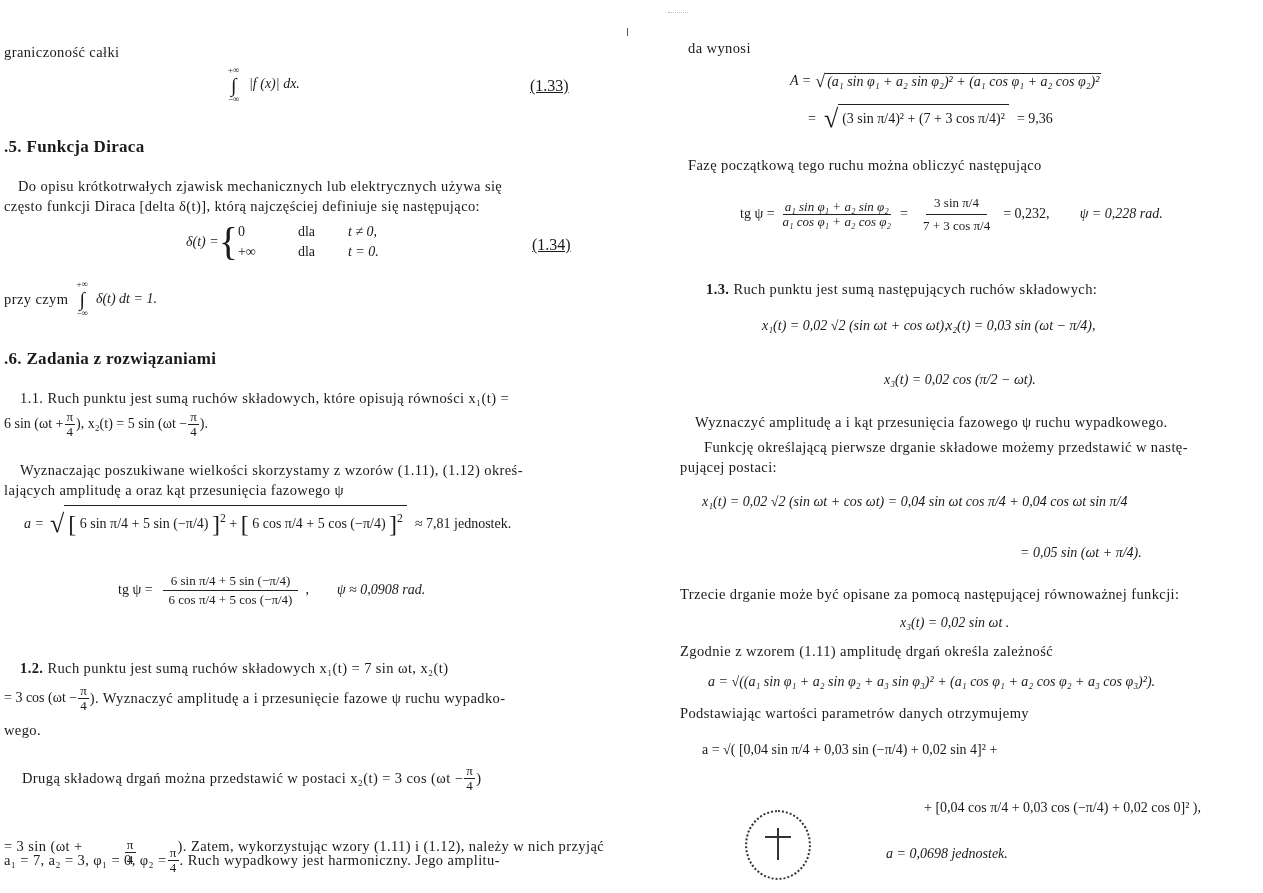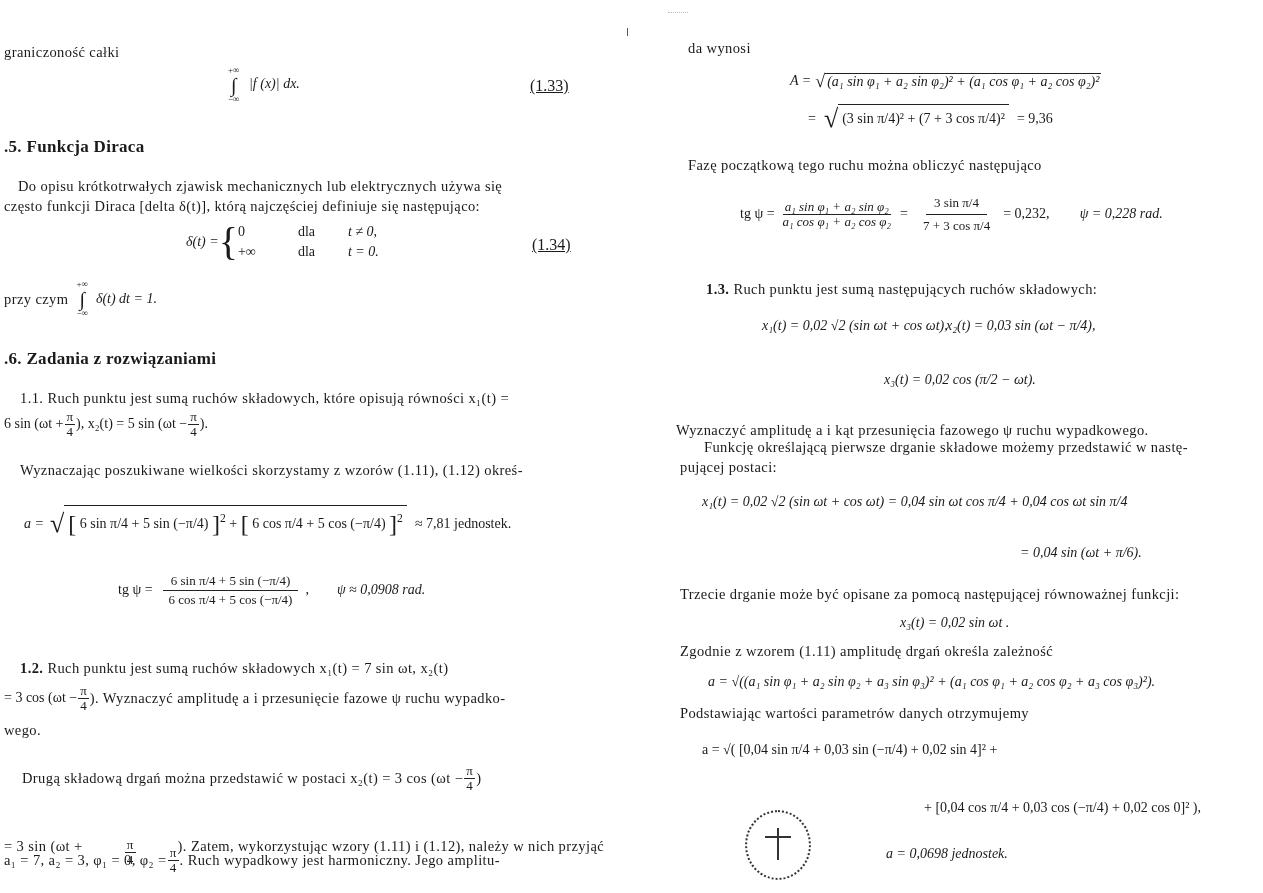--- a/index.html
+++ b/index.html
@@ -96,20 +96,21 @@
       </span>
     <span>),  x₂(t) = 5 sin (ωt −</span>
     <span class="frac">
         <span class="num">π</span>
         <span class="den">4</span>
       </span>
     <span>).</span>
   </div>
 
   <div class="ab txt" style="left:20px;top:462px;">Wyznaczając poszukiwane wielkości skorzystamy z wzorów (1.11), (1.12) okreś-</div>
+  <div class="ab txt" style="left:4px;top:482px;">lających amplitudę a oraz kąt przesunięcia fazowego ψ</div>
 
   <div class="ab math" style="left:24px;top:505px;display:flex;align-items:center;">
     <span class="it">a =</span>
     <span class="sqrt-sign" style="margin-left:6px;">√</span>
     <span class="sqrt" style="padding:6px 4px;">
       <span class="big">[</span> <span>6 sin π/4 + 5 sin (−π/4)</span> <span class="big">]</span><sup>2</sup> +
       <span class="big">[</span> <span>6 cos π/4 + 5 cos (−π/4)</span> <span class="big">]</span><sup>2</sup>
     </span>
     <span style="margin-left:8px;">≈ 7,81 jednostek.</span>
   </div>
@@ -196,27 +197,27 @@
     <span class="it" style="margin-left:30px;">ψ = 0,228 rad.</span>
   </div>
 
   <div class="ab txt" style="left:66px;top:281px;">
     <span class="b">1.3.</span> <span>Ruch punktu jest sumą następujących ruchów składowych:</span>
   </div>
   <div class="ab math it" style="left:122px;top:318px;">x₁(t) = 0,02 √2 (sin ωt + cos ωt),</div>
   <div class="ab math it" style="left:306px;top:318px;">x₂(t) = 0,03 sin (ωt − π/4),</div>
   <div class="ab math it" style="left:244px;top:372px;">x₃(t) = 0,02 cos (π/2 − ωt).</div>
 
-  <div class="ab txt" style="left:36px;top:414px;margin-top:8px;">Wyznaczyć amplitudę a i kąt przesunięcia fazowego ψ ruchu wypadkowego.</div>
+  <div class="ab txt" style="left:55px;top:414px;">Wyznaczyć amplitudę a i kąt przesunięcia fazowego ψ ruchu wypadkowego.</div>
 
   <div class="ab txt" style="left:64px;top:439px;">Funkcję określającą pierwsze drganie składowe możemy przedstawić w nastę-</div>
   <div class="ab txt" style="left:40px;top:459px;">pującej postaci:</div>
 
   <div class="ab math it" style="left:62px;top:494px;">x₁(t) = 0,02 √2 (sin ωt + cos ωt) = 0,04 sin ωt cos π/4 + 0,04 cos ωt sin π/4</div>
-  <div class="ab math it" style="left:380px;top:545px;">= 0,04 sin (ωt + π/6).</div>
+  <div class="ab math it" style="left:380px;top:545px;">= 0,05 sin (ωt + π/4).</div>
 
   <div class="ab txt" style="left:40px;top:586px;">Trzecie drganie może być opisane za pomocą następującej równoważnej funkcji:</div>
   <div class="ab math it" style="left:260px;top:615px;font-family:Liberation Serif, serif;">x₃(t) = 0,02 sin ωt .</div>
 
   <div class="ab txt" style="left:40px;top:643px;">Zgodnie z wzorem (1.11) amplitudę drgań określa zależność</div>
   <div class="ab txt" style="left:40px;top:705px;">Podstawiając wartości parametrów danych otrzymujemy</div>
 
   <div class="ab math it" style="left:68px;top:674px;">a = √((a₁ sin φ₁ + a₂ sin φ₂ + a₃ sin φ₃)² + (a₁ cos φ₁ + a₂ cos φ₂ + a₃ cos φ₃)²).</div>
 
   <div class="ab math" style="left:62px;top:742px;">a = √( [0,04 sin π/4 + 0,03 sin (−π/4) + 0,02 sin 4]² +</div>

